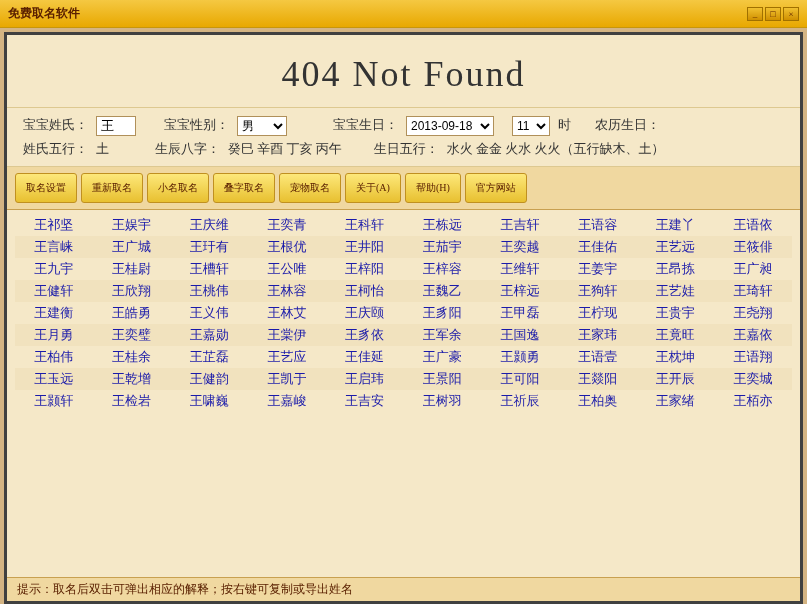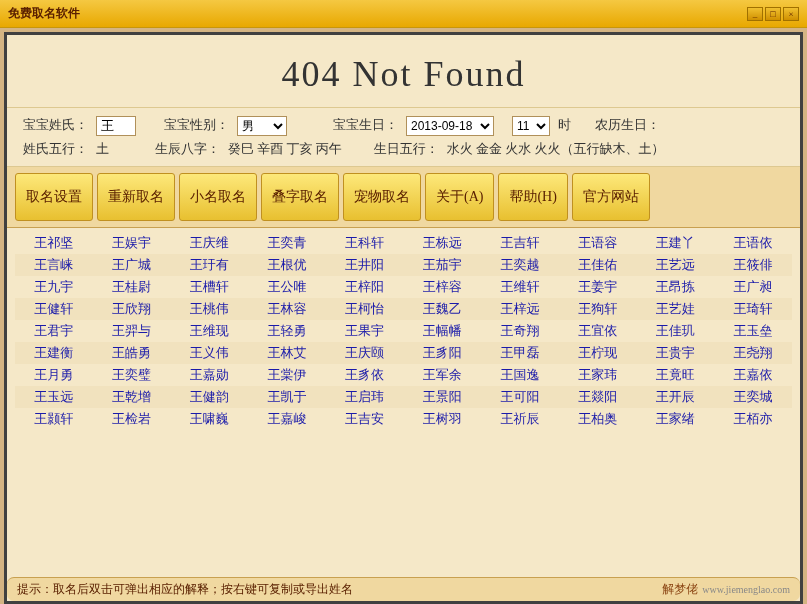--- a/index.html
+++ b/index.html
@@ -90,22 +90,22 @@
       display: flex;
       padding: 6px 8px;
       gap: 4px;
       background: #f0d8a0;
       border-bottom: 1px solid #c8a050;
     }
     .toolbar-btn {
       background: linear-gradient(to bottom, #fde87a, #e8c030);
       border: 1px solid #c09020;
       border-radius: 3px;
-      padding: 14px 10px;
-      font-size: 14px;
+      padding: 7px 10px;
+      font-size: 10px;
       color: #5a2000;
       cursor: pointer;
       font-family: "SimSun", "宋体", serif;
       white-space: nowrap;
     }
     .names-grid {
       flex: 1;
       overflow-y: auto;
       padding: 4px 8px;
       background: #f5e8c8;
@@ -125,21 +125,20 @@
     }
     .names-table tr:nth-child(even) { background: rgba(200,160,80,0.08); }
     .status-bar {
       background: #f0d8a0;
       border-top: 1px solid #c8a050;
       padding: 3px 10px;
       font-size: 12px;
       color: #5a2000;
       display: flex;
       align-items: center;
-      border-radius: 7px;
     }
     .logo-area {
       margin-left: auto;
       display: flex;
       align-items: center;
       gap: 4px;
     }
     .logo-text {
       font-size: 12px;
       color: #8B4513;
@@ -254,32 +253,20 @@
             <td>王桃伟</td>
             <td>王林容</td>
             <td>王柯怡</td>
             <td>王魏乙</td>
             <td>王梓远</td>
             <td>王狗轩</td>
             <td>王艺娃</td>
             <td>王琦轩</td>
           </tr>
           <tr>
-            <td>王君宇</td>
-            <td>王羿与</td>
-            <td>王维现</td>
-            <td>王轻勇</td>
-            <td>王果宇</td>
-            <td>王幅幡</td>
-            <td>王奇翔</td>
-            <td>王宜依</td>
-            <td>王佳玑</td>
-            <td>王玉垒</td>
-          </tr>
-          <tr>
             <td>王建衡</td>
             <td>王皓勇</td>
             <td>王义伟</td>
             <td>王林艾</td>
             <td>王庆颐</td>
             <td>王豸阳</td>
             <td>王甲磊</td>
             <td>王柠现</td>
             <td>王贵宇</td>
             <td>王尧翔</td>
@@ -290,20 +277,32 @@
             <td>王嘉勋</td>
             <td>王棠伊</td>
             <td>王豸依</td>
             <td>王军余</td>
             <td>王国逸</td>
             <td>王家玮</td>
             <td>王竟旺</td>
             <td>王嘉依</td>
           </tr>
           <tr>
+            <td>王柏伟</td>
+            <td>王桂余</td>
+            <td>王芷磊</td>
+            <td>王艺应</td>
+            <td>王佳延</td>
+            <td>王广豪</td>
+            <td>王颢勇</td>
+            <td>王语壹</td>
+            <td>王枕坤</td>
+            <td>王语翔</td>
+          </tr>
+          <tr>
             <td>王玉远</td>
             <td>王乾增</td>
             <td>王健韵</td>
             <td>王凯于</td>
             <td>王启玮</td>
             <td>王景阳</td>
             <td>王可阳</td>
             <td>王燚阳</td>
             <td>王开辰</td>
             <td>王奕城</td>
@@ -319,19 +318,15 @@
             <td>王柏奥</td>
             <td>王家绪</td>
             <td>王栢亦</td>
           </tr>
         </tbody>
     </table>
   </div>
 
   <div class="status-bar">
     <span>提示：取名后双击可弹出相应的解释；按右键可复制或导出姓名</span>
-    <div class="logo-area">
-      <span class="logo-text">解梦佬</span>
-      <span class="logo-text" style="font-size:10px;color:#888;">www.jiemenglao.com</span>
-    </div>
   </div>
 
 </div>
 
 </body></html>

